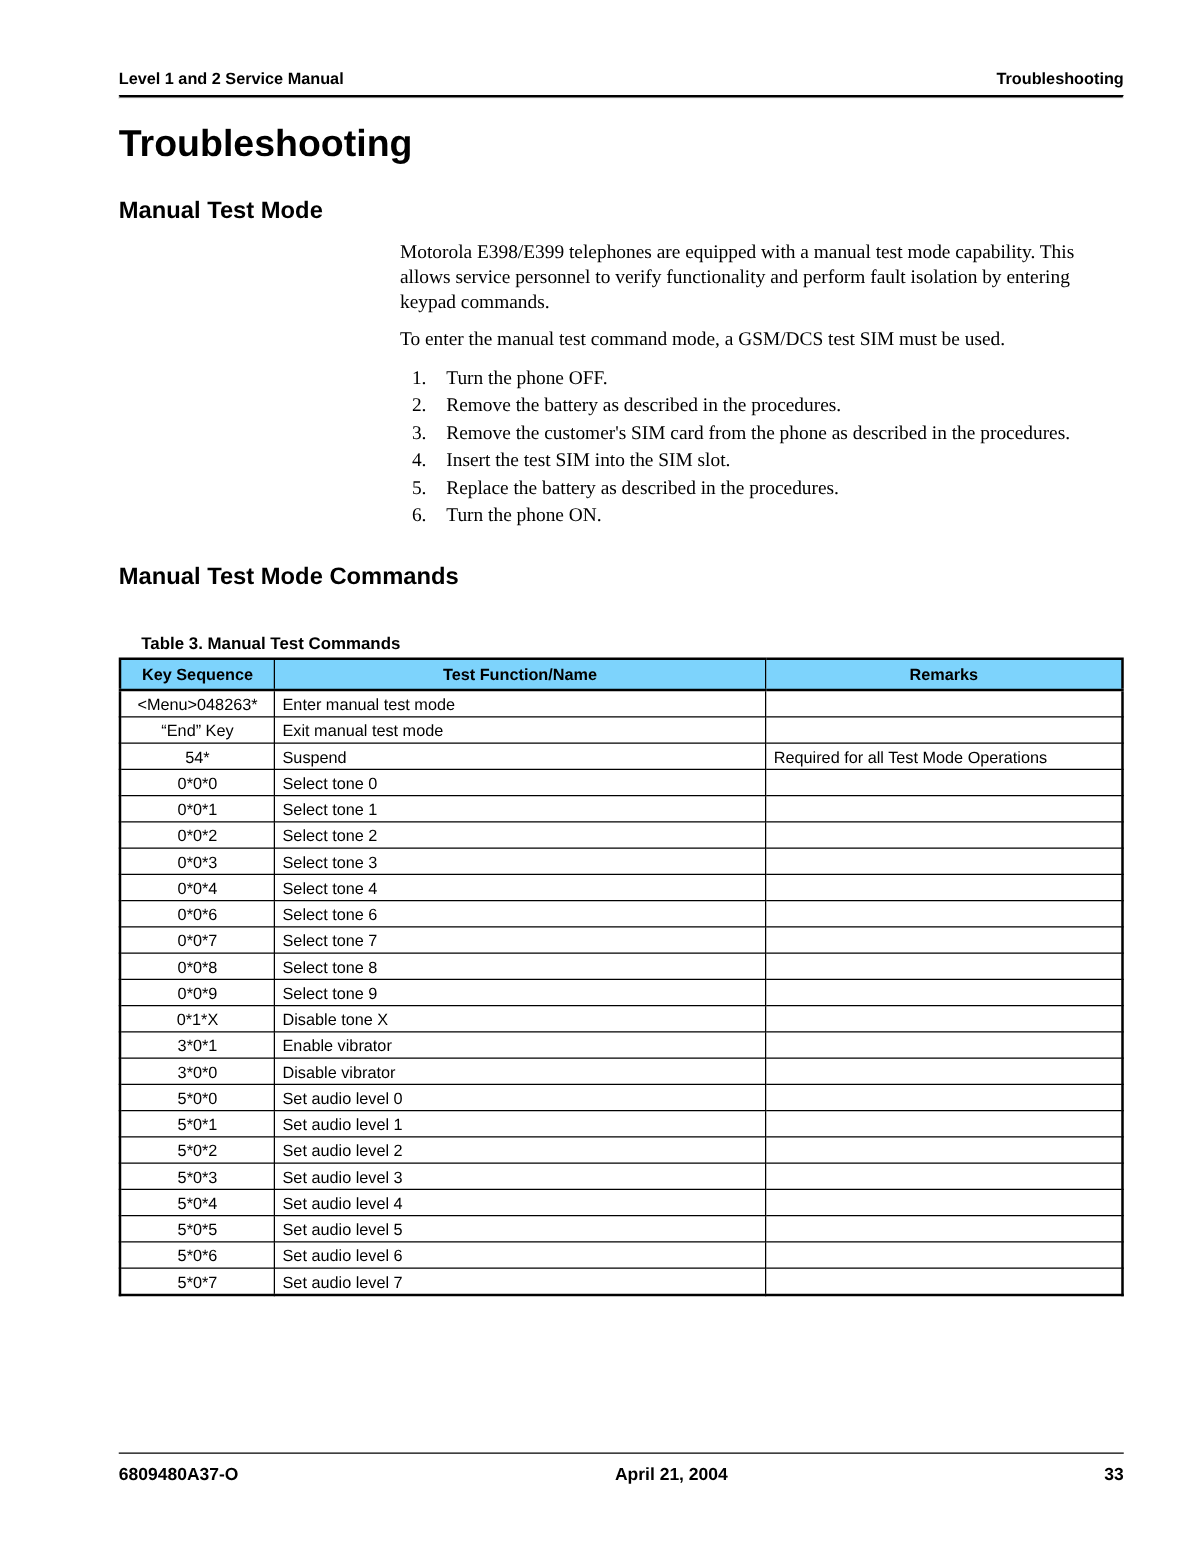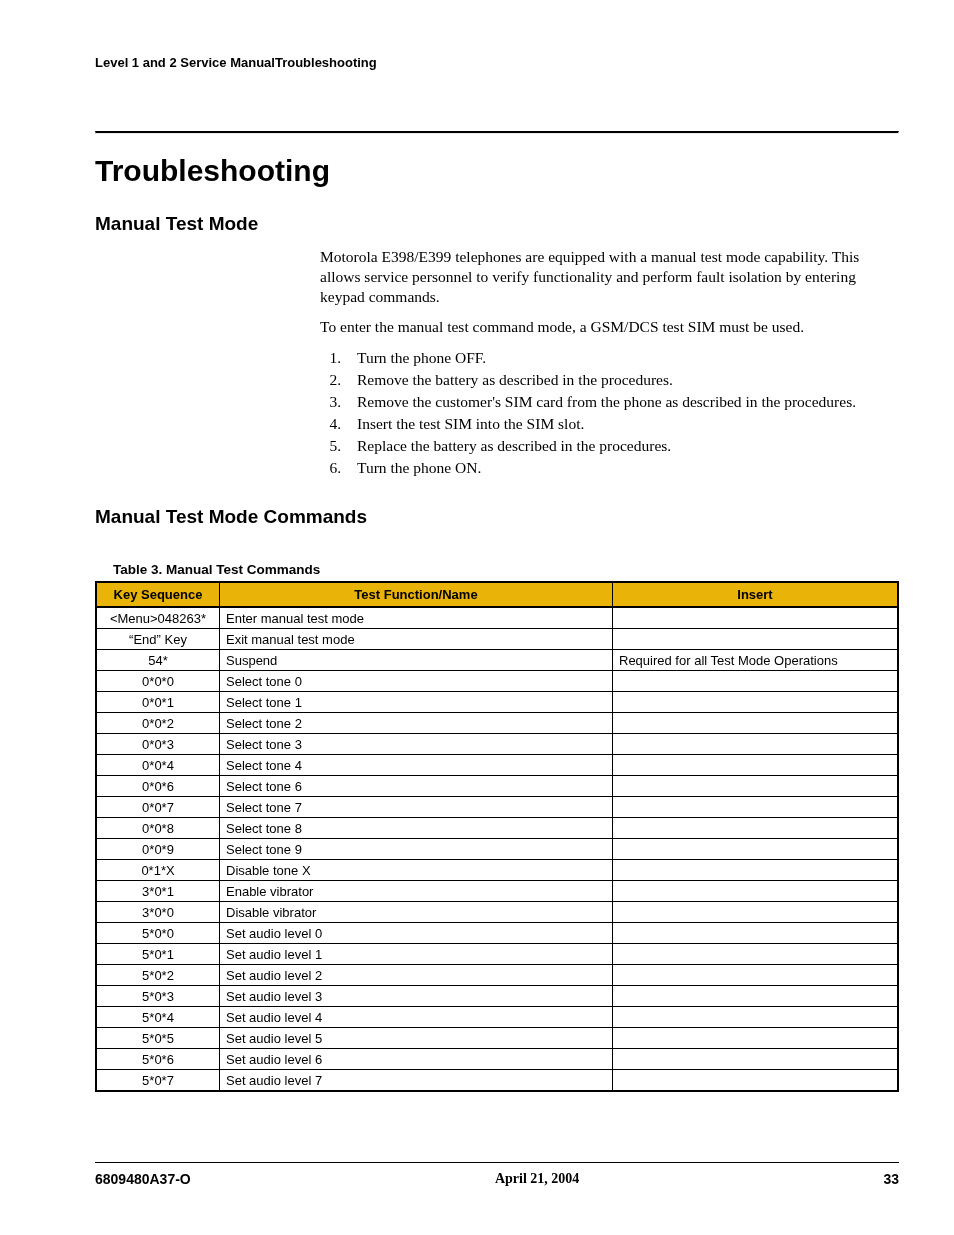--- a/index.html
+++ b/index.html
@@ -14,23 +14,22 @@
     height: 1235px;
     box-sizing: border-box;
     padding: 55px 55px 0 95px;
     position: relative;
   }
   .running-header {
     font-family: Arial, Helvetica, sans-serif;
     font-weight: bold;
     font-size: 13px;
     display: flex;
-    justify-content: flex-start;
+    justify-content: space-between;
     padding-bottom: 6px;
-    margin-bottom: 55px;
   }
   .rule {
     border-top: 2px solid #000;
     margin: 0;
   }
   h1.chapter {
     font-family: Arial, Helvetica, sans-serif;
     font-weight: bold;
     font-size: 30px;
     margin: 20px 0 25px 0;
@@ -71,21 +70,21 @@
     font-size: 13px;
     border: 2px solid #000;
   }
   table.commands th {
     border: 1px solid #000;
     border-top: 2px solid #000;
     border-bottom: 2px solid #000;
     font-weight: bold;
     padding: 4px 6px;
     text-align: center;
-    background: #eab308;
+    background: #7dd3fc;
   }
   table.commands td {
     border: 1px solid #000;
     padding: 2.5px 6px;
     vertical-align: top;
   }
   table.commands td.key { text-align: center; width: 110px;}
   table.commands td.func { width: 380px; }
   table.commands td.rem { }
   .footer {
@@ -94,21 +93,21 @@
     right: 55px;
     bottom: 48px;
     border-top: 1px solid #000;
     padding-top: 8px;
     font-family: Arial, Helvetica, sans-serif;
     font-weight: bold;
     font-size: 14px;
     display: flex;
     justify-content: space-between;
   }
-  .footer .center { flex:1; text-align:center;font-family:Liberation Serif, serif; }
+  .footer .center { flex:1; text-align:center; }
 </style>
 </head>
 <body>
 
 <div class="page">
 
   <div class="running-header">
     <span>Level 1 and 2 Service Manual</span>
     <span>Troubleshooting</span>
   </div>
@@ -131,21 +130,21 @@
   </div>
 
   <h2 class="section">Manual Test Mode Commands</h2>
   <div class="table-caption">Table 3. Manual Test Commands</div>
 
   <table class="commands">
     <thead>
       <tr>
         <th>Key Sequence</th>
         <th>Test Function/Name</th>
-        <th>Insert</th>
+        <th>Remarks</th>
       </tr>
     </thead>
     <tbody>
         <tr>
           <td class="key">&lt;Menu&gt;048263*</td>
           <td class="func">Enter manual test mode</td>
           <td class="rem"></td>
         </tr>
         <tr>
           <td class="key">“End” Key</td>

